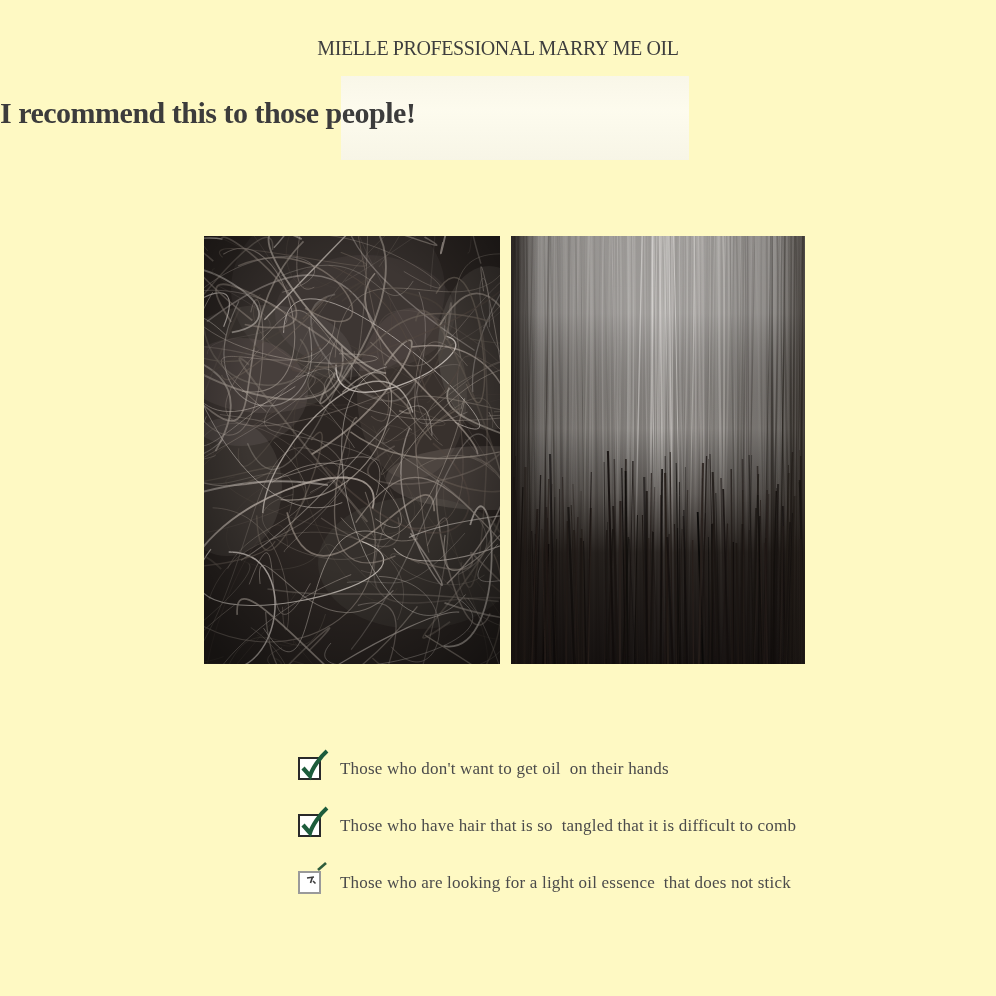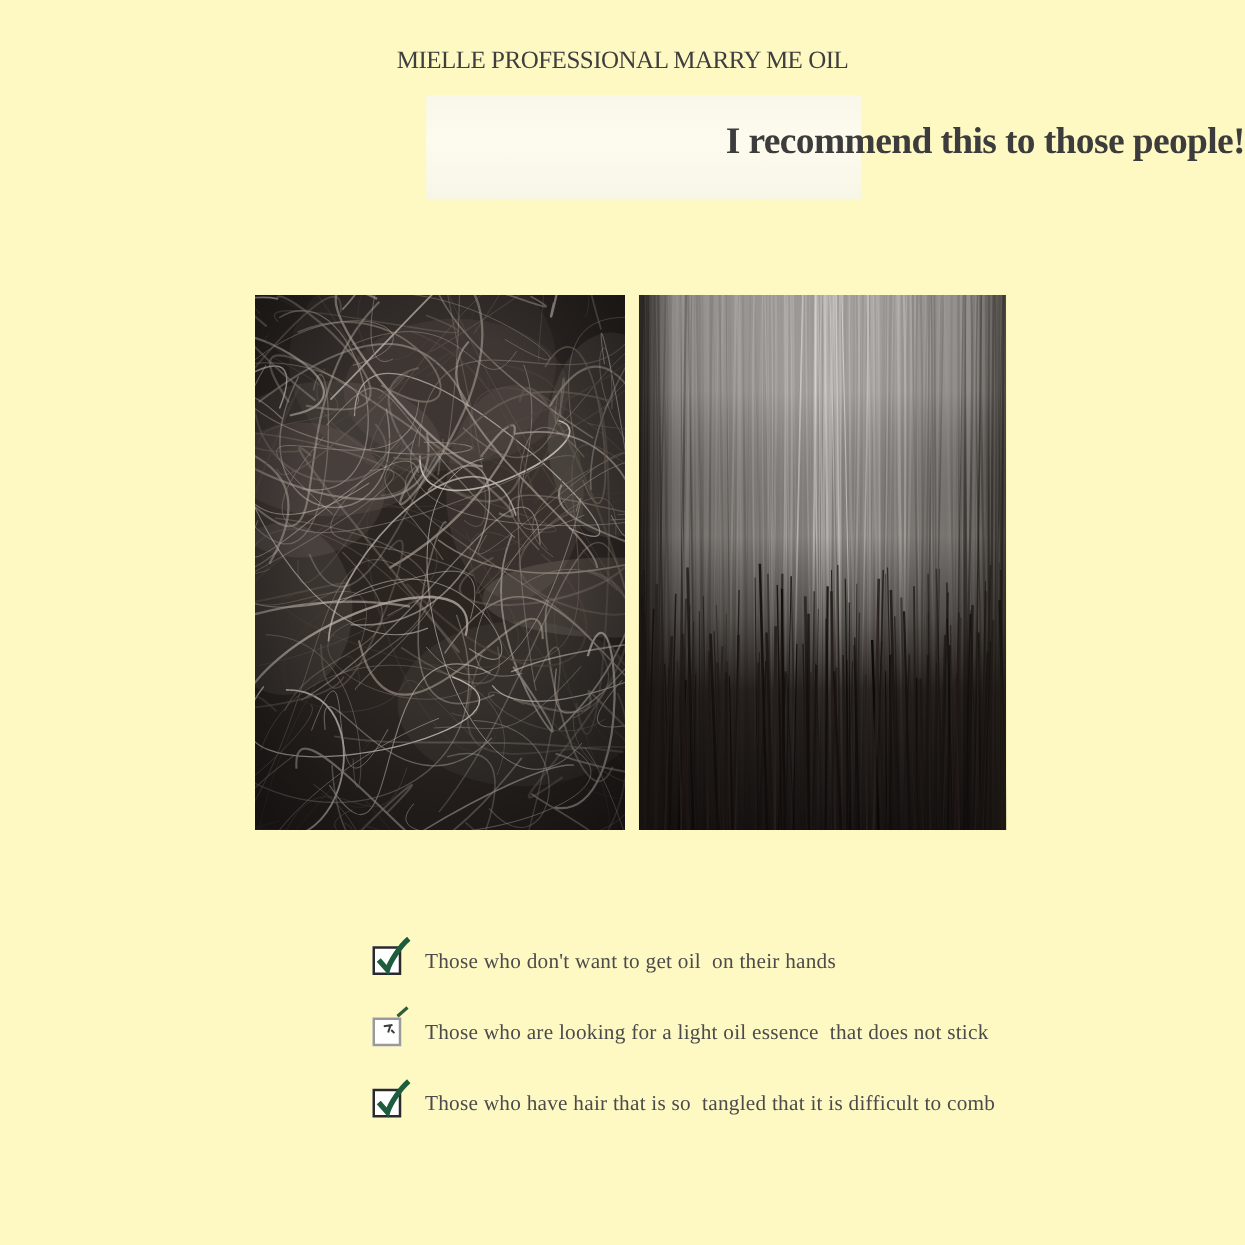--- a/index.html
+++ b/index.html
@@ -10,21 +10,21 @@
   .brand-line{
     position:absolute;left:0;top:36px;width:996px;text-align:center;
     font-size:20px;font-weight:400;letter-spacing:-0.4px;color:#3e3e3e;line-height:24px;
   }
   .title-backdrop{
     position:absolute;left:341px;top:76px;width:348px;height:84px;
     background:linear-gradient(180deg,#f7f6f5 0%,#fdfcfc 42%,#f5f4f2 100%);
     opacity:.75;
   }
   .page-title{
-    position:absolute;left:0;top:95px;width:996px;text-align:right;
+    position:absolute;left:0;top:95px;width:996px;text-align:left;
     font-size:30px;font-weight:700;letter-spacing:-0.5px;color:#3c3c3c;line-height:36px;z-index:1;
   }
   .compare{
     position:absolute;left:204px;top:236px;display:flex;gap:11px;
   }
   .hair-panel{position:relative;overflow:hidden;}
   .hair-panel svg{display:block;}
   .checklist{position:absolute;left:298px;top:757px;}
   .check-row{display:flex;gap:19px;height:23px;margin-bottom:34px;}
   .checkbox{
@@ -720,32 +720,32 @@
       <span class="checkbox">
         <svg class="tick" viewBox="0 0 30 32">
             <path d="M4 19 L11 27 C13 20 21 8 28 2"></path>
           </svg>
       </span>
       <span class="check-label">Those who don't want to get oil  on their hands</span>
     </div>
 
 
     <div class="check-row">
+      <span class="checkbox">
+        <svg class="tick" viewBox="0 0 30 32">
+            <path d="M4 19 L11 27 C13 20 21 8 28 2"></path>
+          </svg>
+      </span>
+      <span class="check-label">Those who have hair that is so  tangled that it is difficult to comb</span>
+    </div>
+
+    <div class="check-row">
       <span class="checkbox partial">
         <svg class="tick" viewBox="0 0 30 32">
           <path class="tip" d="M19 7 L27 0" fill="none"></path>
           <path class="frag" d="M8 15 L15 14 M13.5 14 L11.5 20 M14 18 l2.5 2.5" fill="none"></path>
         </svg>
       </span>
       <span class="check-label">Those who are looking for a light oil essence  that does not stick</span>
     </div>
 
-    <div class="check-row">
-      <span class="checkbox">
-        <svg class="tick" viewBox="0 0 30 32">
-            <path d="M4 19 L11 27 C13 20 21 8 28 2"></path>
-          </svg>
-      </span>
-      <span class="check-label">Those who have hair that is so  tangled that it is difficult to comb</span>
-    </div>
-
   </div>
 </div>
 
 </body></html>

